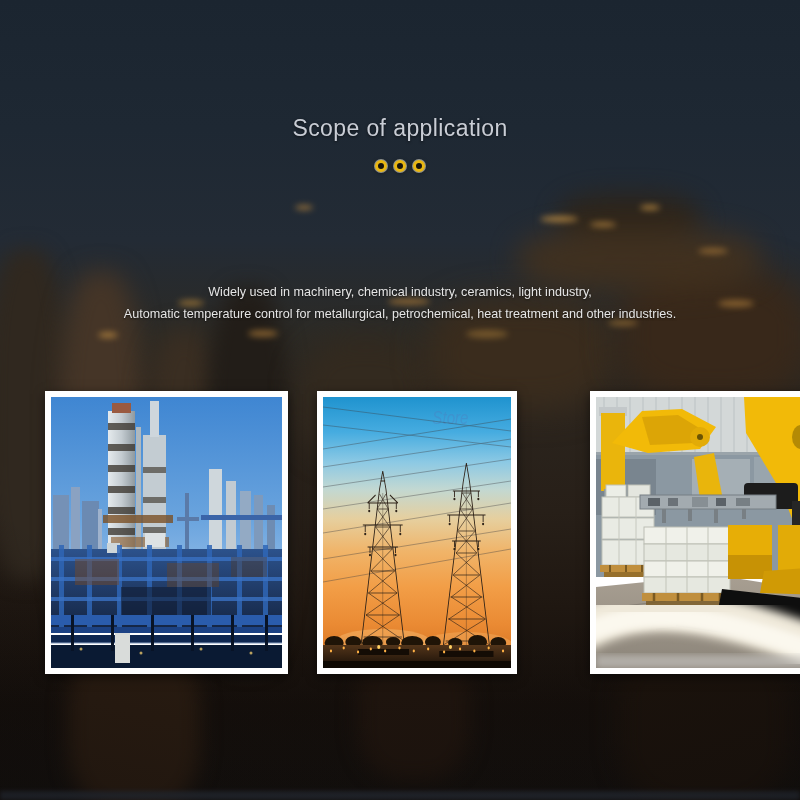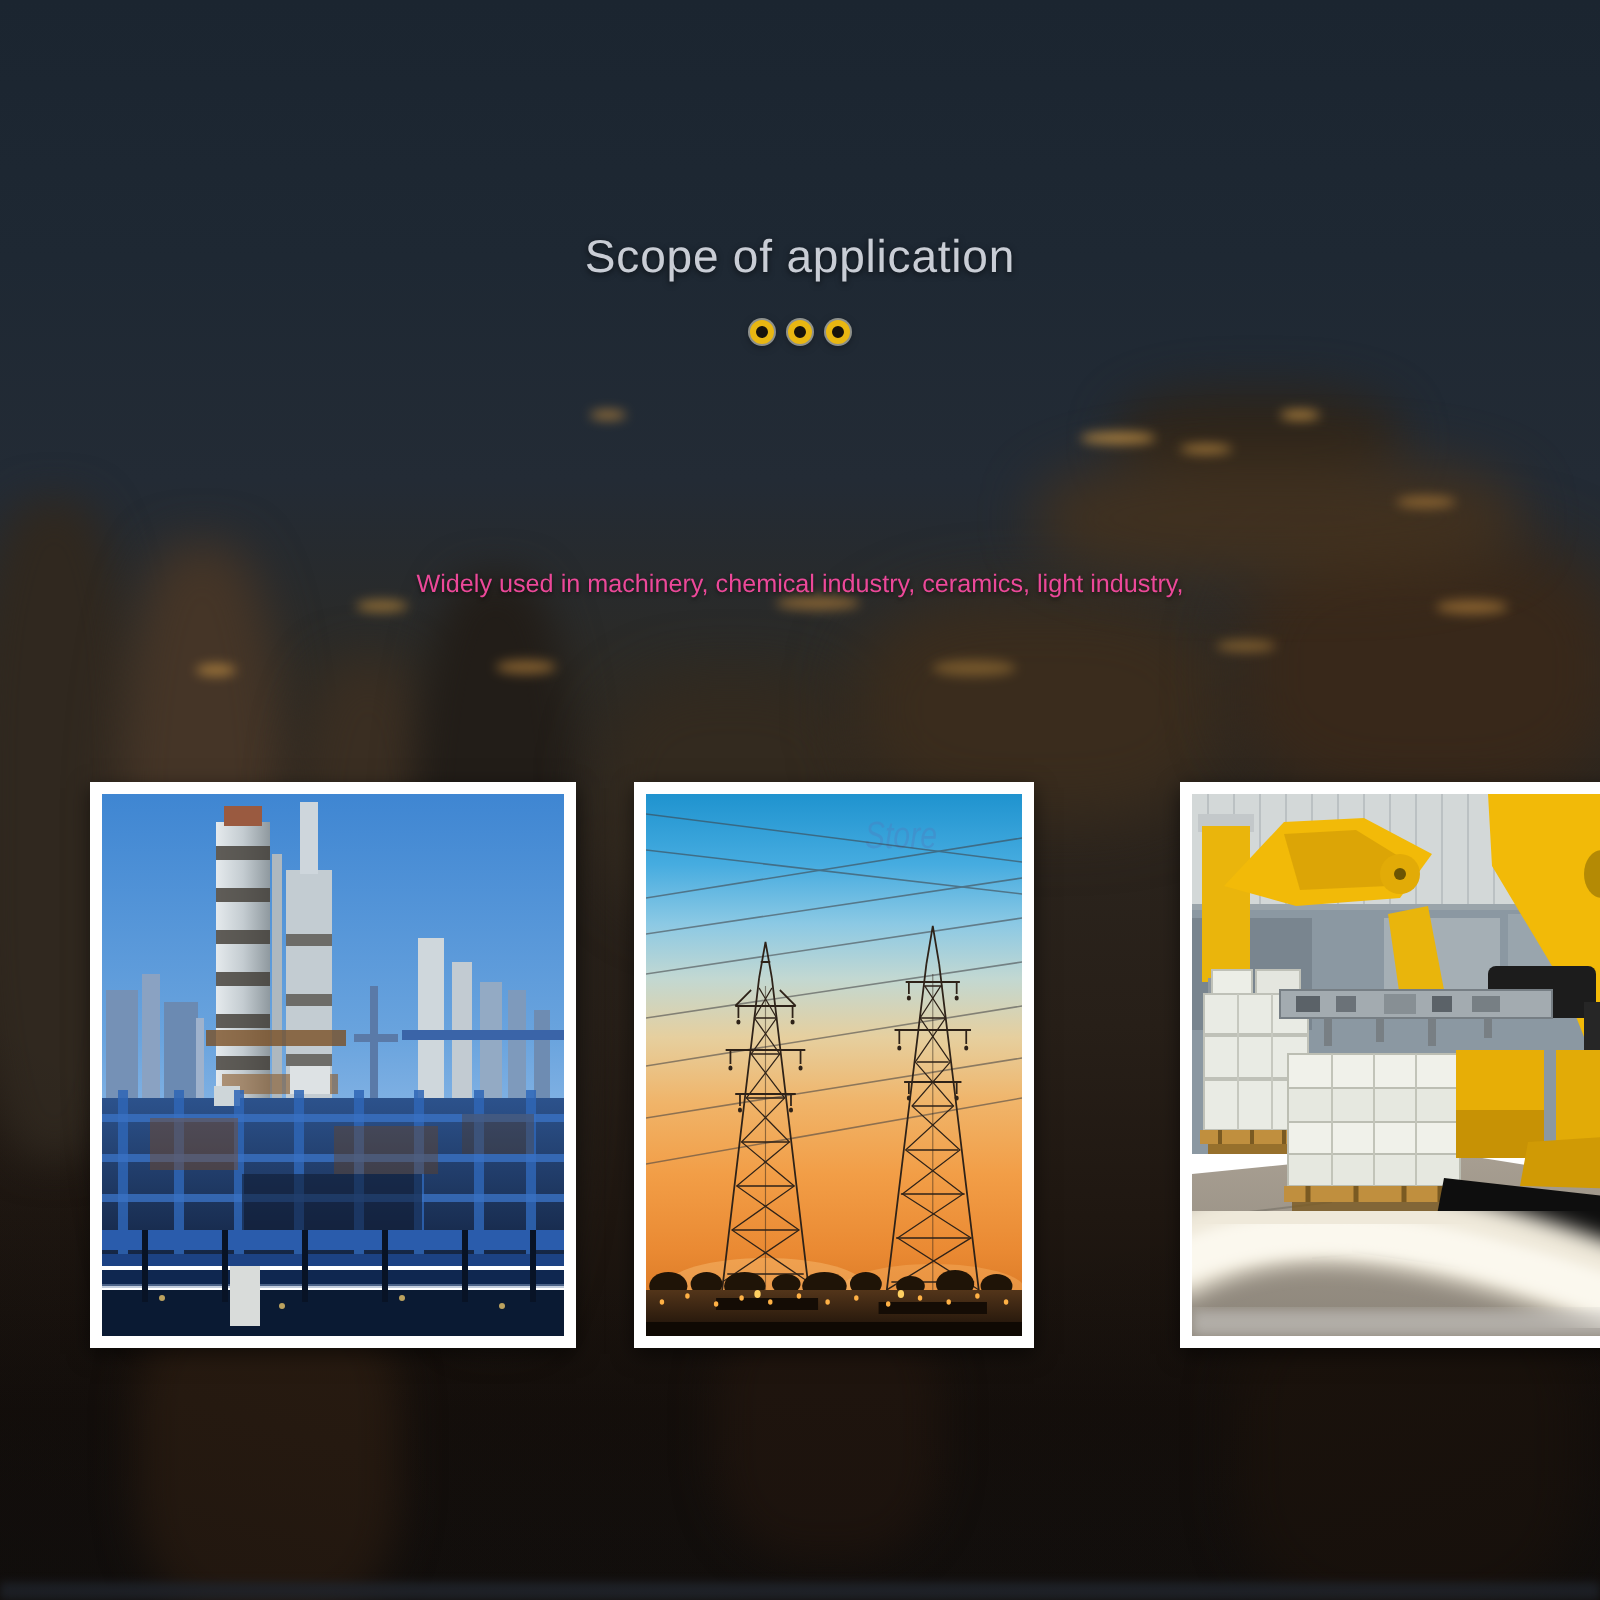--- a/index.html
+++ b/index.html
@@ -42,21 +42,21 @@
             background:radial-gradient(120% 85% at 50% 32%, rgba(0,0,0,0) 55%, rgba(8,8,10,.38) 100%);}
   
   .title{position:absolute;left:0;top:115px;width:800px;margin:0;text-align:center;
          font-size:23px;font-weight:500;letter-spacing:.4px;color:#c9cdd5;
          text-shadow:0 1px 3px rgba(0,0,0,.6);z-index:3;}
   .dots{position:absolute;left:0;top:160px;width:800px;display:flex;justify-content:center;
         gap:7px;z-index:3;}
   .dot{width:6px;height:6px;border-radius:50%;border:3px solid #e9b712;background:#17130c;
        box-shadow:0 0 0 1px rgba(238,236,220,.55), 0 1px 4px rgba(0,0,0,.5);}
   .desc{position:absolute;left:0;top:281px;width:800px;margin:0;text-align:center;
-        font-size:12.6px;line-height:22px;color:#ec4899;
+        font-size:12.6px;line-height:22px;color:#e5e5e5;
         text-shadow:0 1px 2px rgba(0,0,0,.55);z-index:3;}
   
   .frame{position:absolute;top:375px;height:283px;background:#ffffff;padding:6px;
          box-sizing:border-box;box-shadow:0 3px 10px rgba(0,0,0,.55);z-index:2;}
   .f1{left:5px;width:243px;}
   .f2{left:277px;width:200px;}
   .f3{left:550px;width:245px;}
   .frame svg{display:block;width:100%;height:100%;}
 </style>
 </head>
@@ -96,20 +96,21 @@
   <h1 class="title">Scope of application</h1>
 
   <div class="dots">
       <span class="dot" style="border-color: rgb(233, 183, 18);"></span>
       <span class="dot" style="border-color: rgb(233, 183, 18);"></span>
       <span class="dot" style="border-color: rgb(233, 183, 18);"></span>
     </div>
 
   <p class="desc">
     <span>Widely used in machinery, chemical industry, ceramics, light industry,</span><br>
+    <span>Automatic temperature control for metallurgical, petrochemical, heat treatment and other industries.</span>
   </p>
 
   <figure class="frame f1" aria-label="Petrochemical refinery with distillation towers under blue sky">
     <svg viewBox="0 0 231 271" preserveAspectRatio="none">
       <defs>
         <linearGradient id="sky1" x1="0" y1="0" x2="0" y2="1">
           <stop offset="0" stop-color="#3f86d2"></stop>
             <stop offset=".7" stop-color="#6aa4de"></stop>
             <stop offset="1" stop-color="#8cb8e6"></stop>
         </linearGradient>

